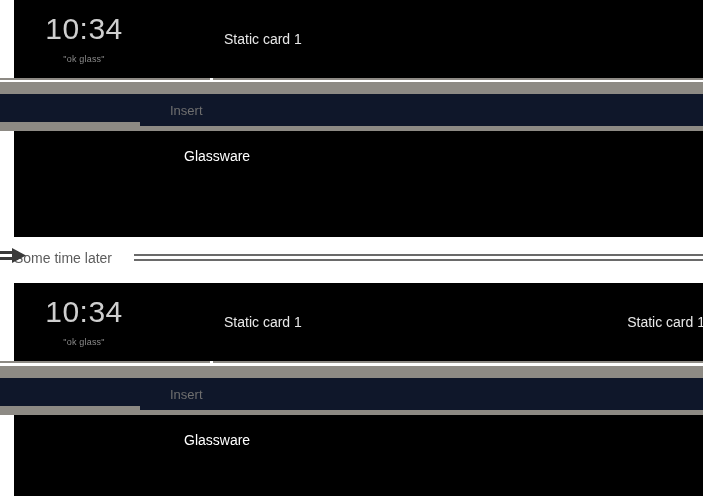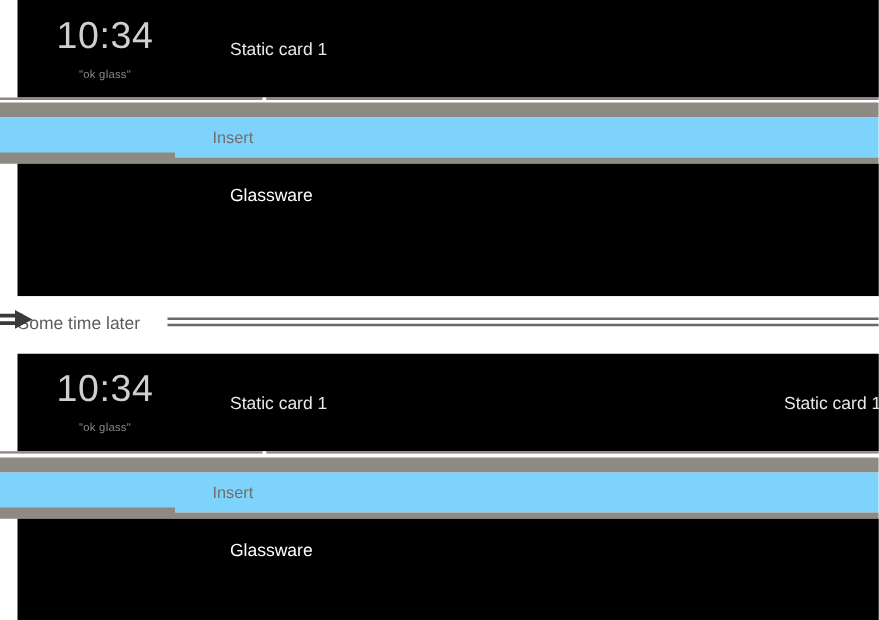--- a/index.html
+++ b/index.html
@@ -49,20 +49,21 @@
     color:#8a8a8a;
     letter-spacing:0.2px;
   }
   .card-label {
     position:absolute;
     top:50%;
     transform:translateY(-50%);
     font-size:14px;
     color:#e8e8e8;
     white-space:nowrap;
+    margin-left:40px;
   }
   .card-label.pos-center { left:170px; }
   .card-label.pos-right  { right:12px; }
 
   
   .gray-band {
     position:absolute;
     background:#8d8a84;
     height:11px;
   }
@@ -79,21 +80,21 @@
   .node-dot {
     position:absolute;
     width:3px;
     background:#ffffff;
   }
 
   
   .insert-strip {
     position:absolute;
     left:0; width:703px;
-    background:#7dd3fc;
+    background:#0f172a;
   }
   .insert-label {
     position:absolute;
     left:170px;
     top:50%;
     transform:translateY(-50%);
     font-size:13px;
     color:#6f6f6f;
     white-space:nowrap;
   }

